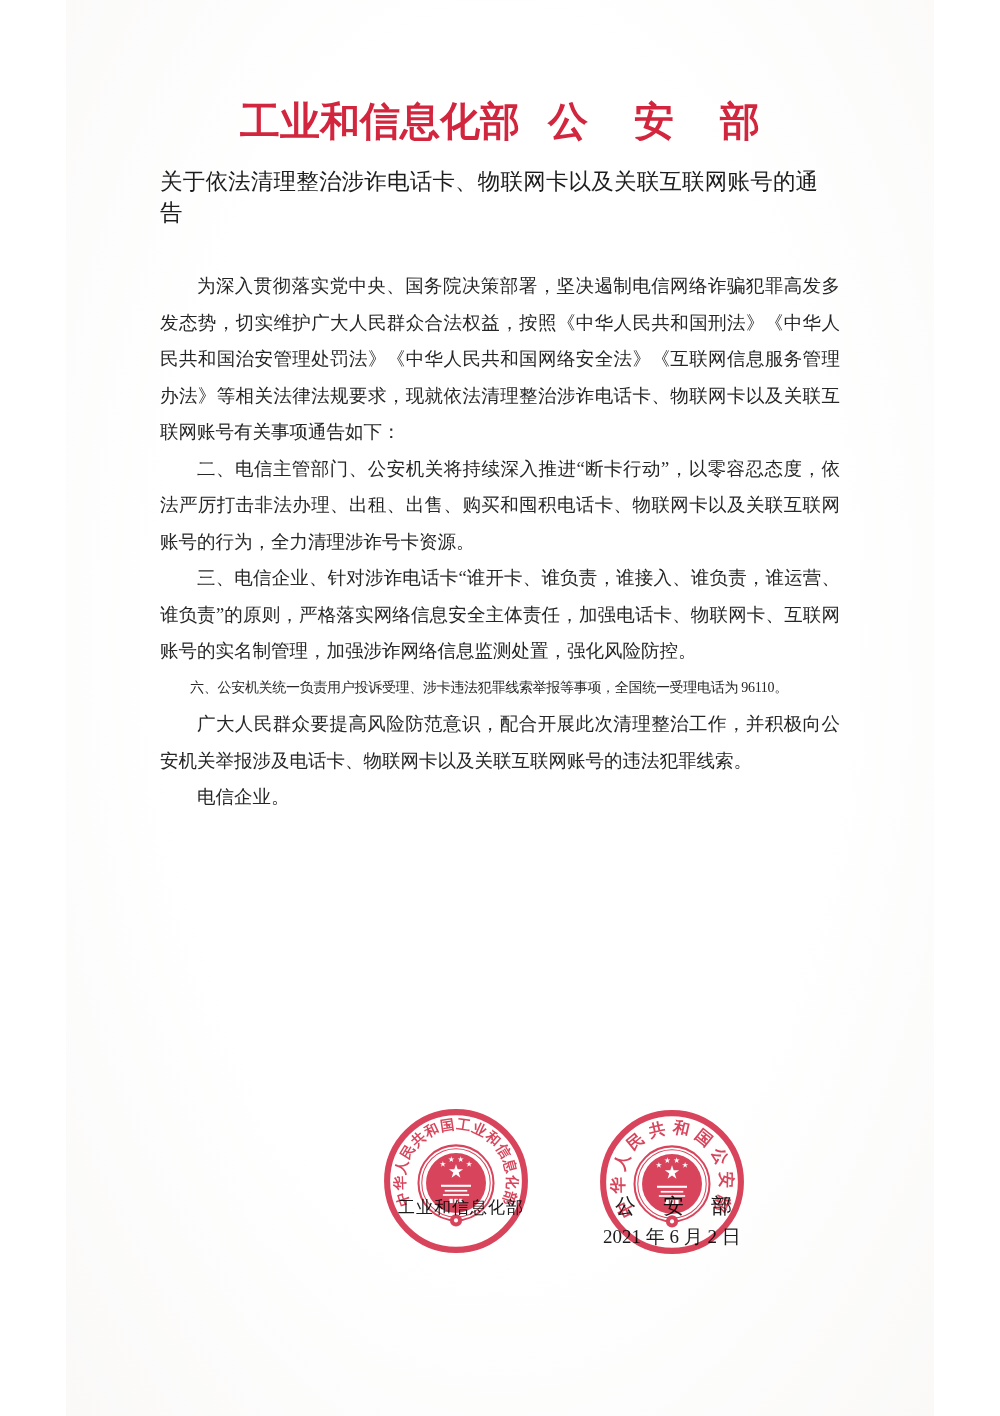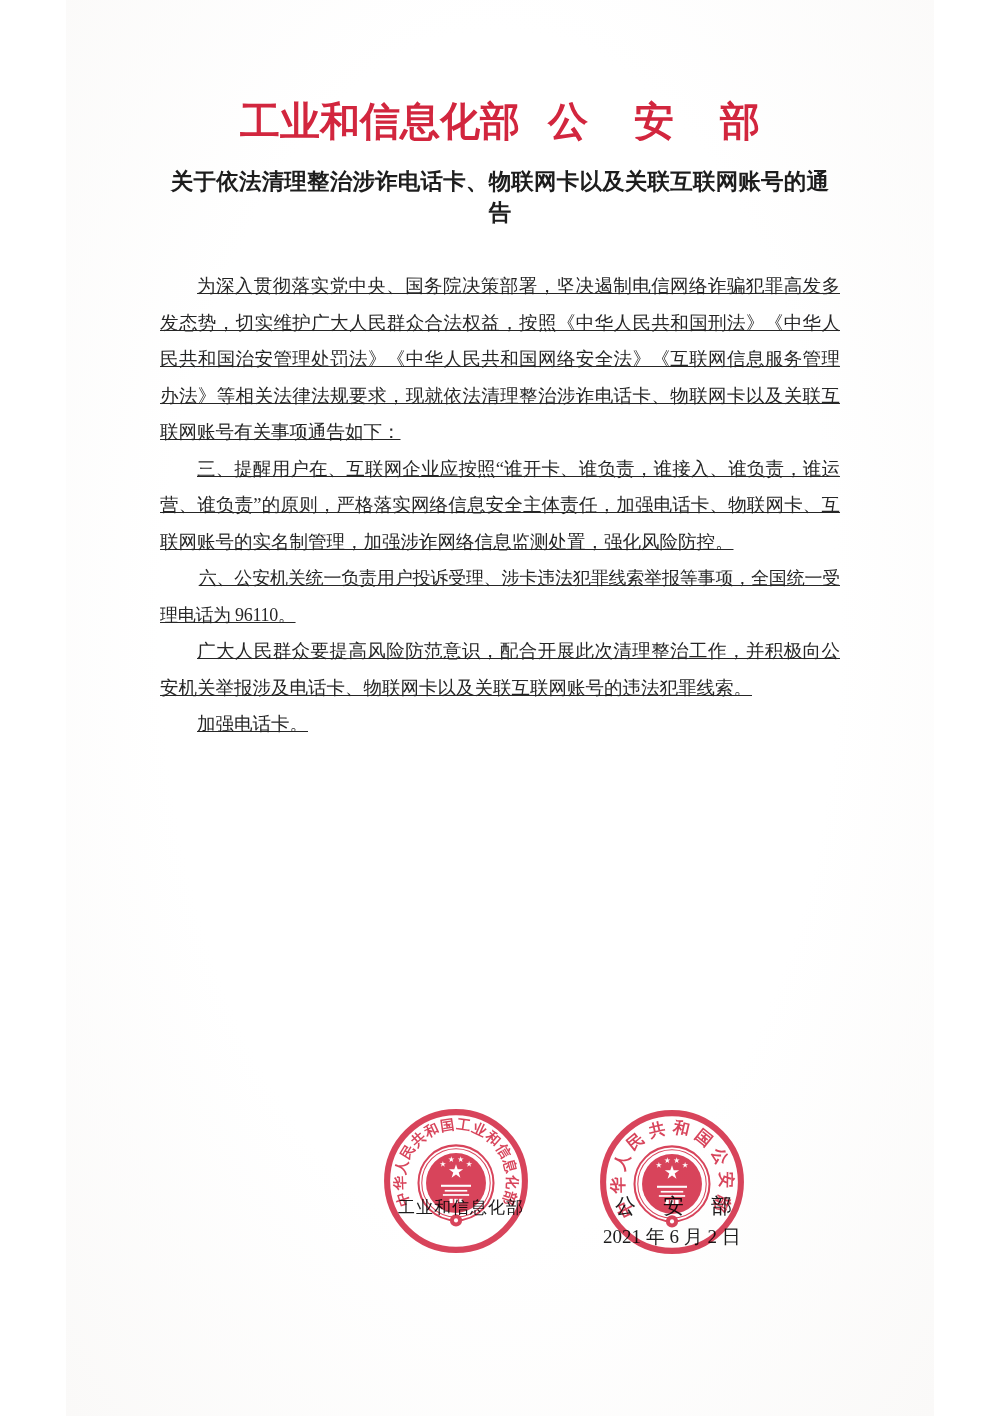--- a/index.html
+++ b/index.html
@@ -32,40 +32,38 @@
     font-weight:bold;
     color:var(--header-red);
     white-space:nowrap;
   }
   .ministry-right{
     letter-spacing:46px;
     margin-right:-46px;
   }
   .doc-title{
     margin:17px 0 0 0;
-    text-align:center;
     font-size:22.5px;
-    font-weight:bold;
+    font-weight:normal;
     color:#1d1d1d;
     letter-spacing:0.2px;
   }
   .doc-body{
     margin-top:40px;
     font-size:18.5px;
     line-height:36.5px;
     color:var(--body-text);
     text-align:justify;
-    text-decoration:underline;
   }
   .doc-body p{
     margin:0;
     text-indent:2em;
   }
   .doc-body p.tight{
-    font-size:18px;
+    font-size:14px;
     letter-spacing:-0.3px;
     text-indent:2.15em;
   }
   
   .seal{
     position:absolute;
     width:150px;
     height:150px;
     mix-blend-mode:multiply;
     opacity:.95;
@@ -105,24 +103,25 @@
 
   <div class="gov-header">
     <span>工业和信息化部</span>
     <span class="ministry-right">公安部</span>
   </div>
 
   <h1 class="doc-title">关于依法清理整治涉诈电话卡、物联网卡以及关联互联网账号的通告</h1>
 
   <div class="doc-body">
     <p>为深入贯彻落实党中央、国务院决策部署，坚决遏制电信网络诈骗犯罪高发多发态势，切实维护广大人民群众合法权益，按照《中华人民共和国刑法》《中华人民共和国治安管理处罚法》《中华人民共和国网络安全法》《互联网信息服务管理办法》等相关法律法规要求，现就依法清理整治涉诈电话卡、物联网卡以及关联互联网账号有关事项通告如下：</p>
-    <p>三、提醒用户在、互联网企业应按照“谁开卡、谁负责，谁接入、谁负责，谁运营、谁负责”的原则，严格落实网络信息安全主体责任，加强电话卡、物联网卡、互联网账号的实名制管理，加强涉诈网络信息监测处置，强化风险防控。</p>
+    <p>二、电信主管部门、公安机关将持续深入推进“断卡行动”，以零容忍态度，依法严厉打击非法办理、出租、出售、购买和囤积电话卡、物联网卡以及关联互联网账号的行为，全力清理涉诈号卡资源。</p>
+    <p>三、电信企业、针对涉诈电话卡“谁开卡、谁负责，谁接入、谁负责，谁运营、谁负责”的原则，严格落实网络信息安全主体责任，加强电话卡、物联网卡、互联网账号的实名制管理，加强涉诈网络信息监测处置，强化风险防控。</p>
     <p class="tight">六、公安机关统一负责用户投诉受理、涉卡违法犯罪线索举报等事项，全国统一受理电话为 96110。</p>
     <p>广大人民群众要提高风险防范意识，配合开展此次清理整治工作，并积极向公安机关举报涉及电话卡、物联网卡以及关联互联网账号的违法犯罪线索。</p>
-    <p>加强电话卡。</p>
+    <p>电信企业。</p>
   </div>
 
   <svg class="defs-holder" aria-hidden="true">
     <defs>
       <path id="star-shape" d="M0,-1 L0.2245,-0.309 L0.951,-0.309 L0.363,0.118 L0.588,0.809 L0,0.382 L-0.588,0.809 L-0.363,0.118 L-0.951,-0.309 L-0.2245,-0.309 Z"></path>
       <path id="arc-left" d="M32.4,107.5 A55,55 0 1 1 127.6,107.5" fill="none"></path>
       <path id="arc-right" d="M40.2,113.4 A52,52 0 1 1 119.8,113.4" fill="none"></path>
     </defs>
   </svg>
 

